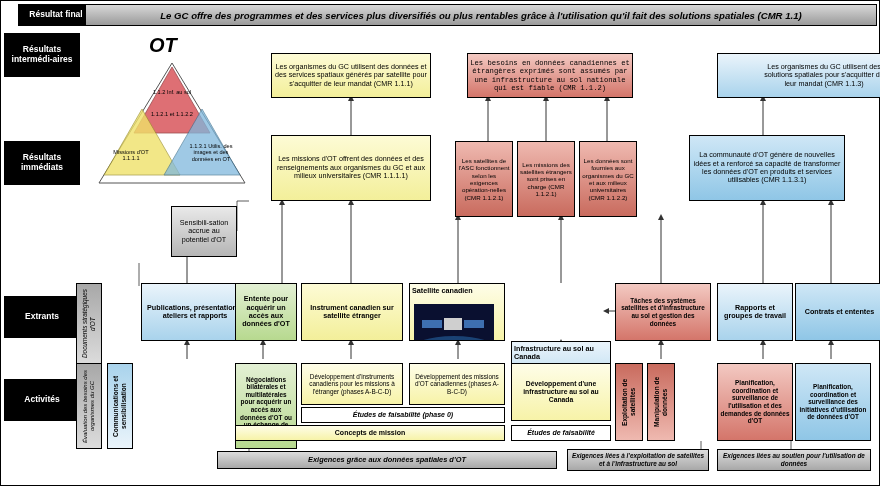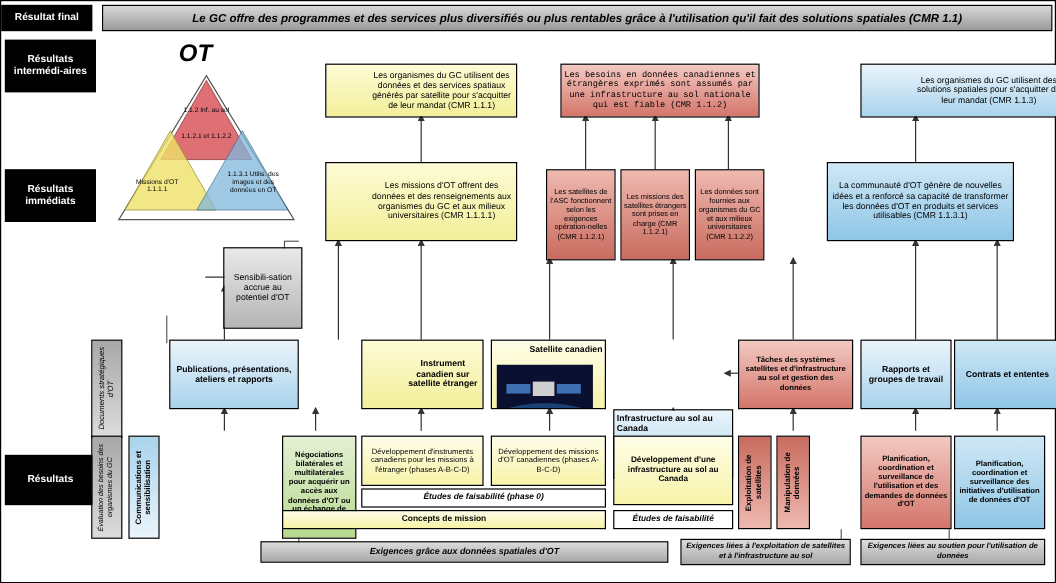--- a/index.html
+++ b/index.html
@@ -25,21 +25,21 @@
   .title-bar{
     position:absolute;left:84px;top:3px;width:792px;height:22px;
     background:linear-gradient(#d8d8d8,#9a9a9a);
     border:1px solid #000;box-sizing:border-box;
     display:flex;align-items:center;justify-content:center;
     font-size:9.6px;font-weight:bold;font-style:italic;color:#000;
     text-align:center;padding:0 6px;
   }
   .blue{background:linear-gradient(#eaf4fb,#a9d3ec);}
   .blue2{background:linear-gradient(#cfe7f6,#8fc6e6);}
-  .yellow{background:linear-gradient(#fdfbd5,#f3ef9a);padding-left:36px;}
+  .yellow{background:linear-gradient(#fdfbd5,#f3ef9a);}
   .yellow2{background:linear-gradient(#fefde8,#f7f3a8);}
   .red{background:linear-gradient(#f3c9c2,#d4756a);}
   .red2{background:linear-gradient(#efb9b0,#c96b5e);}
   .green{background:linear-gradient(#e3f0d4,#b7d98f);}
   .grey{background:linear-gradient(#e9e9e9,#b5b5b5);}
   .grey2{background:linear-gradient(#dcdcdc,#a8a8a8);}
   .vert{writing-mode:vertical-rl;transform:rotate(180deg);}
   .ital{font-style:italic;}
   .bold{font-weight:bold;}
   svg.lines{position:absolute;left:0;top:0;width:880px;height:486px;pointer-events:none;}
@@ -47,24 +47,25 @@
   .otlabel{position:absolute;left:148px;top:33px;font-size:20px;font-weight:bold;font-style:italic;}
   .imgbox{position:relative;overflow:hidden;}
   .sat-img{position:absolute;left:4px;top:20px;width:80px;height:50px;background:radial-gradient(circle at 30% 40%,#2a3a66,#05070f);}
   .ground-img{position:absolute;left:8px;top:18px;width:62px;height:52px;background:linear-gradient(#9fc0de,#4e6f96);}
 </style>
 </head>
 <body>
 
 <div id="root">
 
-  <div class="lbl" style="left:0;top:3px;width:76px;height:22px;text-align:right;">Résultat final</div>
+  <div class="lbl" style="left:17px;top:3px;width:76px;height:22px;text-align:right;">Résultat final</div>
   <div class="lbl" style="left:3px;top:32px;width:76px;height:44px;">Résultats intermédi-aires</div>
   <div class="lbl" style="left:3px;top:140px;width:76px;height:44px;">Résultats immédiats</div>
-  <div class="lbl" style="left:3px;top:378px;width:76px;height:42px;">Résultats</div>
+  <div class="lbl" style="left:3px;top:295px;width:76px;height:42px;">Extrants</div>
+  <div class="lbl" style="left:3px;top:378px;width:76px;height:42px;">Activités</div>
 
   <div class="title-bar">Le GC offre des programmes et des services plus diversifiés ou plus rentables grâce à l'utilisation qu'il fait des solutions spatiales (CMR 1.1)</div>
 
   <svg class="lines">
     <defs>
       <marker id="ar" markerWidth="6" markerHeight="6" refX="4" refY="3" orient="auto">
         <path d="M0,0 L6,3 L0,6 z" fill="#333"></path>
       </marker>
     </defs>
     <g stroke="#333" stroke-width="1" fill="none" marker-end="url(#ar)">
@@ -122,27 +123,28 @@
   <div class="box yellow" style="left:270px;top:52px;width:160px;height:45px;">Les organismes du GC utilisent des données et des services spatiaux générés par satellite pour s'acquitter de leur mandat (CMR 1.1.1)</div>
   <div class="box red" style="left:466px;top:52px;width:166px;height:45px;font-family:Liberation Mono, monospace;">Les besoins en données canadiennes et étrangères exprimés sont assumés par une infrastructure au sol nationale qui est fiable (CMR 1.1.2)</div>
   <div class="box blue" style="left:716px;top:52px;width:176px;height:45px;padding-left:40px;">Les organismes du GC utilisent des solutions spatiales pour s'acquitter de leur mandat (CMR 1.1.3)</div>
 
   <div class="box yellow" style="left:270px;top:134px;width:160px;height:66px;">Les missions d'OT offrent des données et des renseignements aux organismes du GC et aux milieux universitaires (CMR 1.1.1.1)</div>
   <div class="box red2" style="left:454px;top:140px;width:58px;height:76px;font-size:6.2px;">Les satellites de l'ASC fonctionnent selon les exigences opération-nelles (CMR 1.1.2.1)</div>
   <div class="box red2" style="left:516px;top:140px;width:58px;height:76px;font-size:6.2px;">Les missions des satellites étrangers sont prises en charge (CMR 1.1.2.1)</div>
   <div class="box red2" style="left:578px;top:140px;width:58px;height:76px;font-size:6.2px;">Les données sont fournies aux organismes du GC et aux milieux universitaires (CMR 1.1.2.2)</div>
   <div class="box blue2" style="left:688px;top:134px;width:156px;height:66px;">La communauté d'OT génère de nouvelles idées et a renforcé sa capacité de transformer les données d'OT en produits et services utilisables (CMR 1.1.3.1)</div>
 
-  <div class="box grey" style="left:185px;top:205px;width:66px;height:68px;">Sensibili-sation accrue au potentiel d'OT</div>
+  <div class="box grey" style="left:170px;top:205px;width:66px;height:51px;">Sensibili-sation accrue au potentiel d'OT</div>
 
   <div class="box grey2 vert ital" style="left:75px;top:282px;width:26px;height:82px;font-size:6.4px;">Documents stratégiques d'OT</div>
   <div class="box blue" style="left:140px;top:282px;width:108px;height:58px;font-weight:bold;">Publications, présentations, ateliers et rapports</div>
+  <div class="box green" style="left:234px;top:282px;width:62px;height:58px;font-weight:bold;">Entente pour acquérir un accès aux données d'OT</div>
   <div class="box yellow" style="left:300px;top:282px;width:102px;height:58px;font-weight:bold;">Instrument canadien sur satellite étranger</div>
   <div class="box yellow2 imgbox" style="left:408px;top:282px;width:96px;height:58px;display:block;">
-    <div style="font-size:7.2px;font-weight:bold;text-align:right;padding-top:1px;">Satellite canadien</div>
+    <div style="font-size:7.2px;font-weight:bold;text-align:left;padding-top:1px;">Satellite canadien</div>
     <div class="sat-img">
       <svg width="80" height="50" viewBox="0 0 80 50">
         <rect x="0" y="0" width="80" height="50" fill="#0a1030"></rect>
         <ellipse cx="40" cy="48" rx="46" ry="16" fill="#1e4f86" opacity="0.8"></ellipse>
         <rect x="30" y="14" width="18" height="12" fill="#cfcfcf"></rect>
         <rect x="8" y="16" width="20" height="8" fill="#3e6fb0"></rect>
         <rect x="50" y="16" width="20" height="8" fill="#3e6fb0"></rect>
       </svg>
     </div>
   </div>

